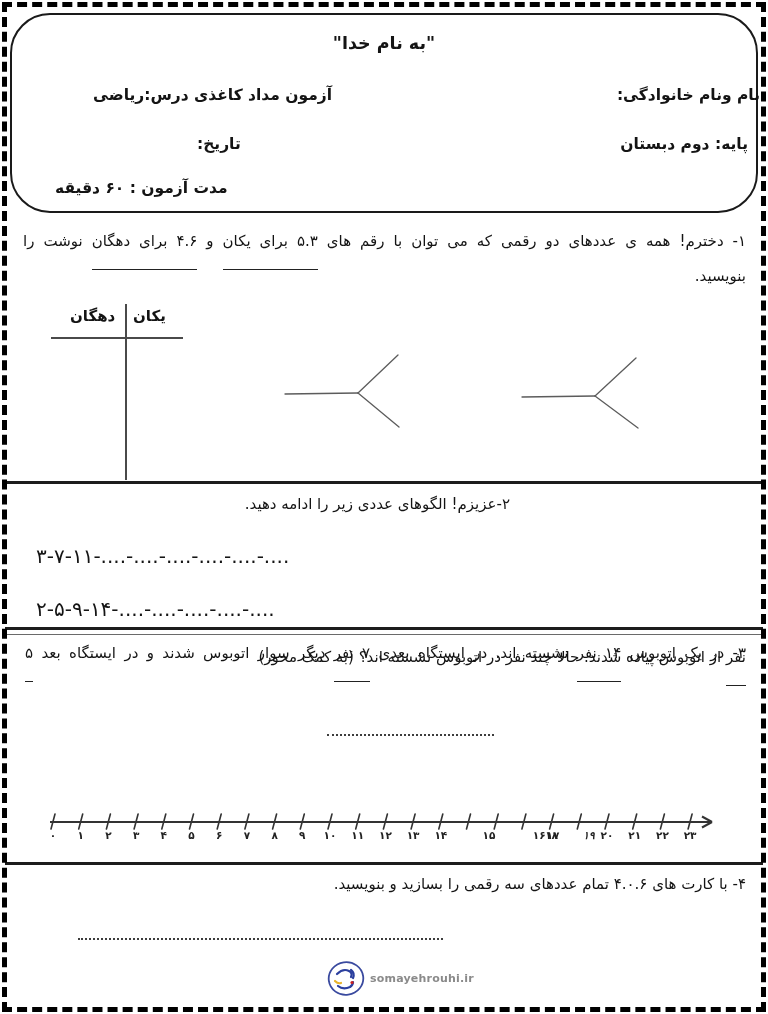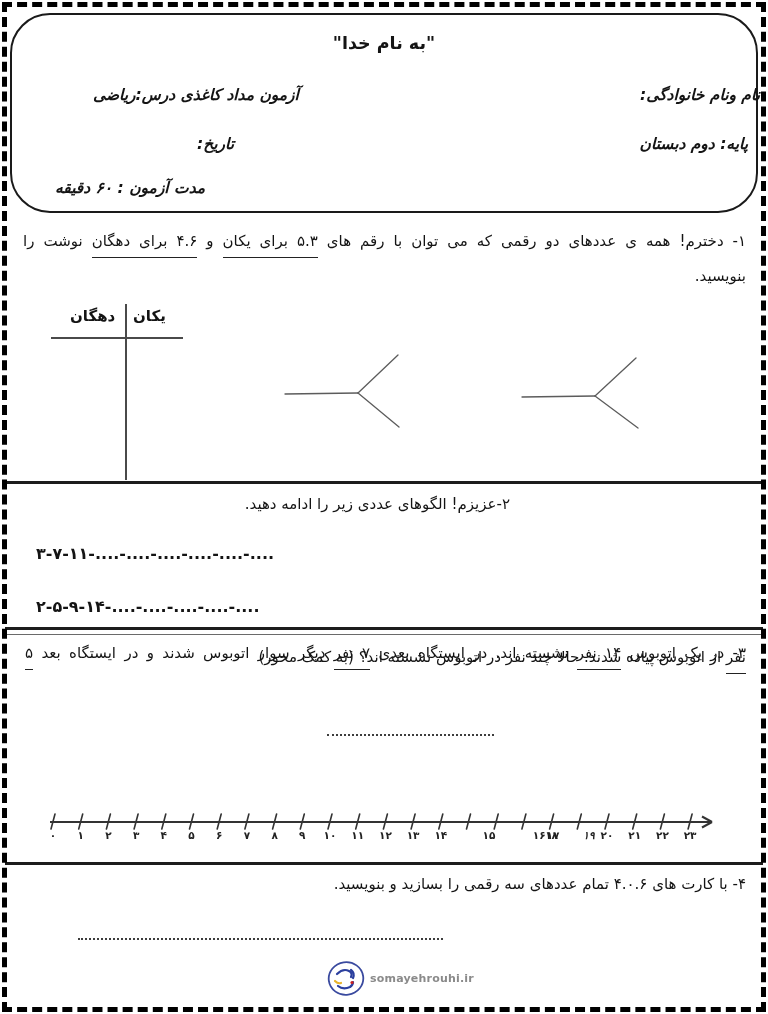--- a/index.html
+++ b/index.html
@@ -6,35 +6,35 @@
   .page{
     position:relative;width:768px;height:1014px;background:#ffffff;
     font-family:"DejaVu Sans",sans-serif;color:#141414;overflow:hidden;
     margin:0 auto;
   }
   .page-border{
     position:absolute;left:2px;top:2px;right:2px;bottom:2px;
     border:5px dashed #000;pointer-events:none;z-index:50;
   }
   .abs{position:absolute;}
-  .fa{direction:rtl;unicode-bidi:plaintext;font-weight:700;font-style:italic;}
+  .fa{direction:rtl;unicode-bidi:plaintext;font-weight:700;}
   .header-box{
     left:10px;top:13px;width:744px;height:196px;
     border:2.5px solid #1a1a1a;border-radius:40px;background:#fff;
   }
   .h-title{left:0;top:33px;width:768px;text-align:center;font-size:17.5px;font-weight:700;direction:rtl;}
   .h-field{font-size:15.5px;white-space:nowrap;}
   .q-line{font-size:15px;line-height:21px;direction:rtl;text-align:right;}
   .jline{text-align:justify;text-align-last:justify;}
-  .useg{border-bottom:1.8px solid #222;padding-bottom:7px;}
+  .useg{border-bottom:1.8px solid #222;padding-bottom:19px;}
   .rule{background:#1c1c1c;}
   .thin-rule{background:#6a6a6a;}
   .tbl-line{background:#4a4a4a;}
   .tbl-label{font-size:15px;font-weight:700;direction:rtl;}
-  .pattern{font-size:16px;font-weight:700;letter-spacing:0.5px;direction:ltr;white-space:nowrap;}
+  .pattern{font-size:20px;font-weight:400;letter-spacing:0.5px;direction:ltr;white-space:nowrap;}
   .dotted{border-bottom:2.5px dotted #3d3d3d;height:5px;}
   .nl-label{position:absolute;top:0;transform:translateX(-50%);font-size:10.5px;font-weight:700;direction:ltr;color:#222;}
   .site-text{font-size:11px;color:#8a8a8a;font-weight:400;letter-spacing:0.2px;}
 </style>
 </head>
 <body>
 
 <div class="page">
   <div class="page-border"></div>
 

